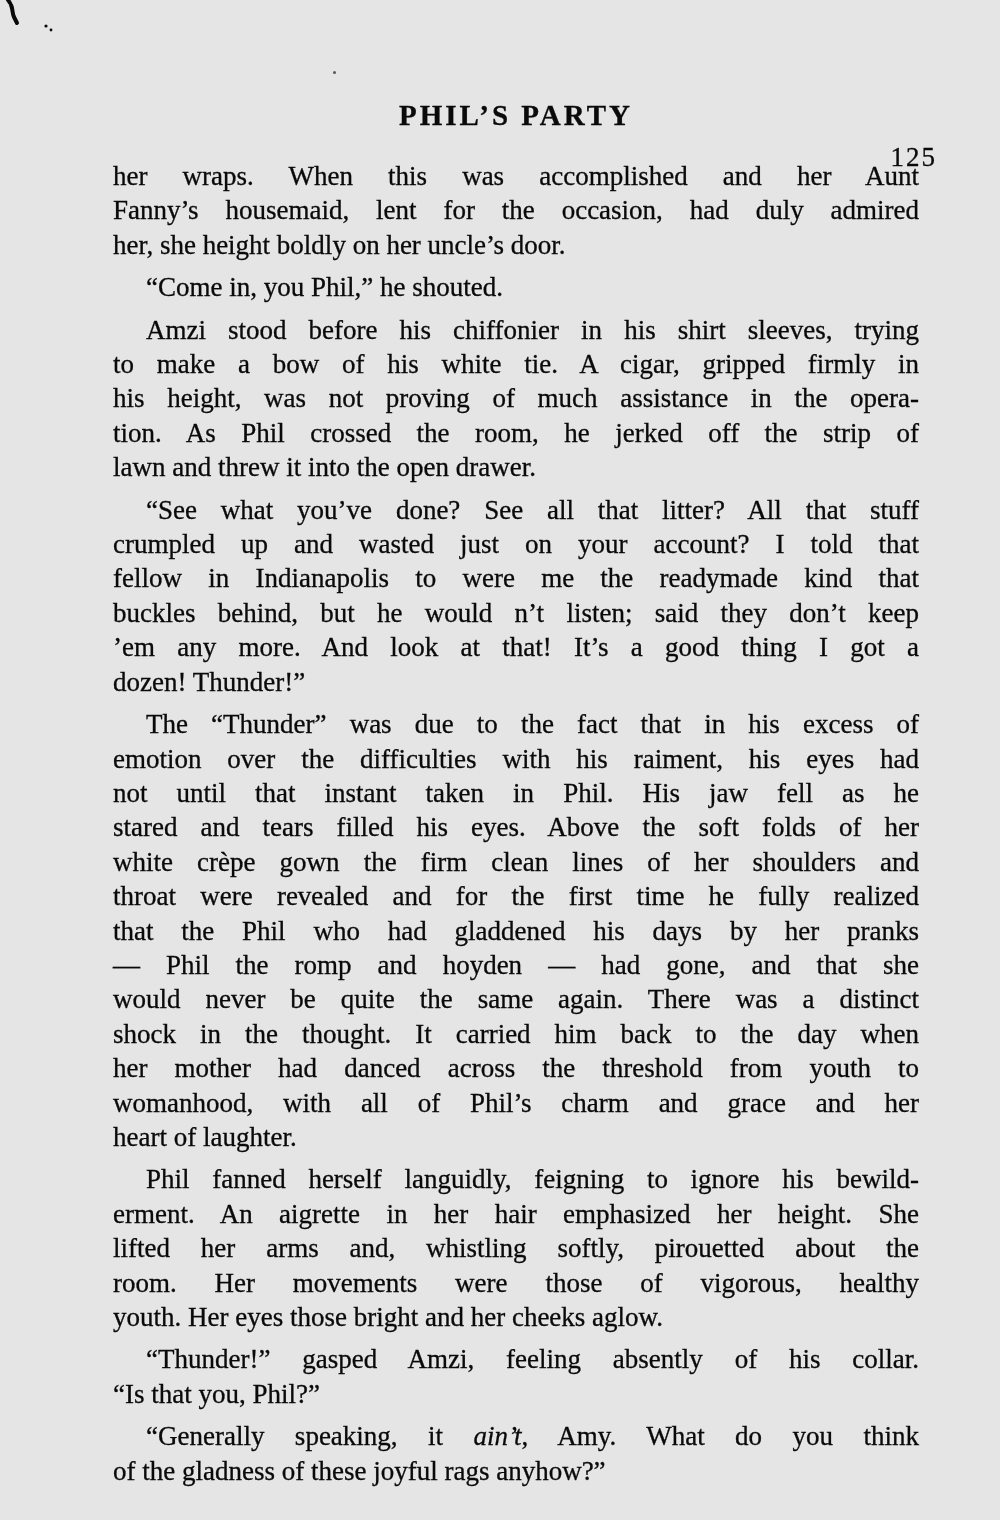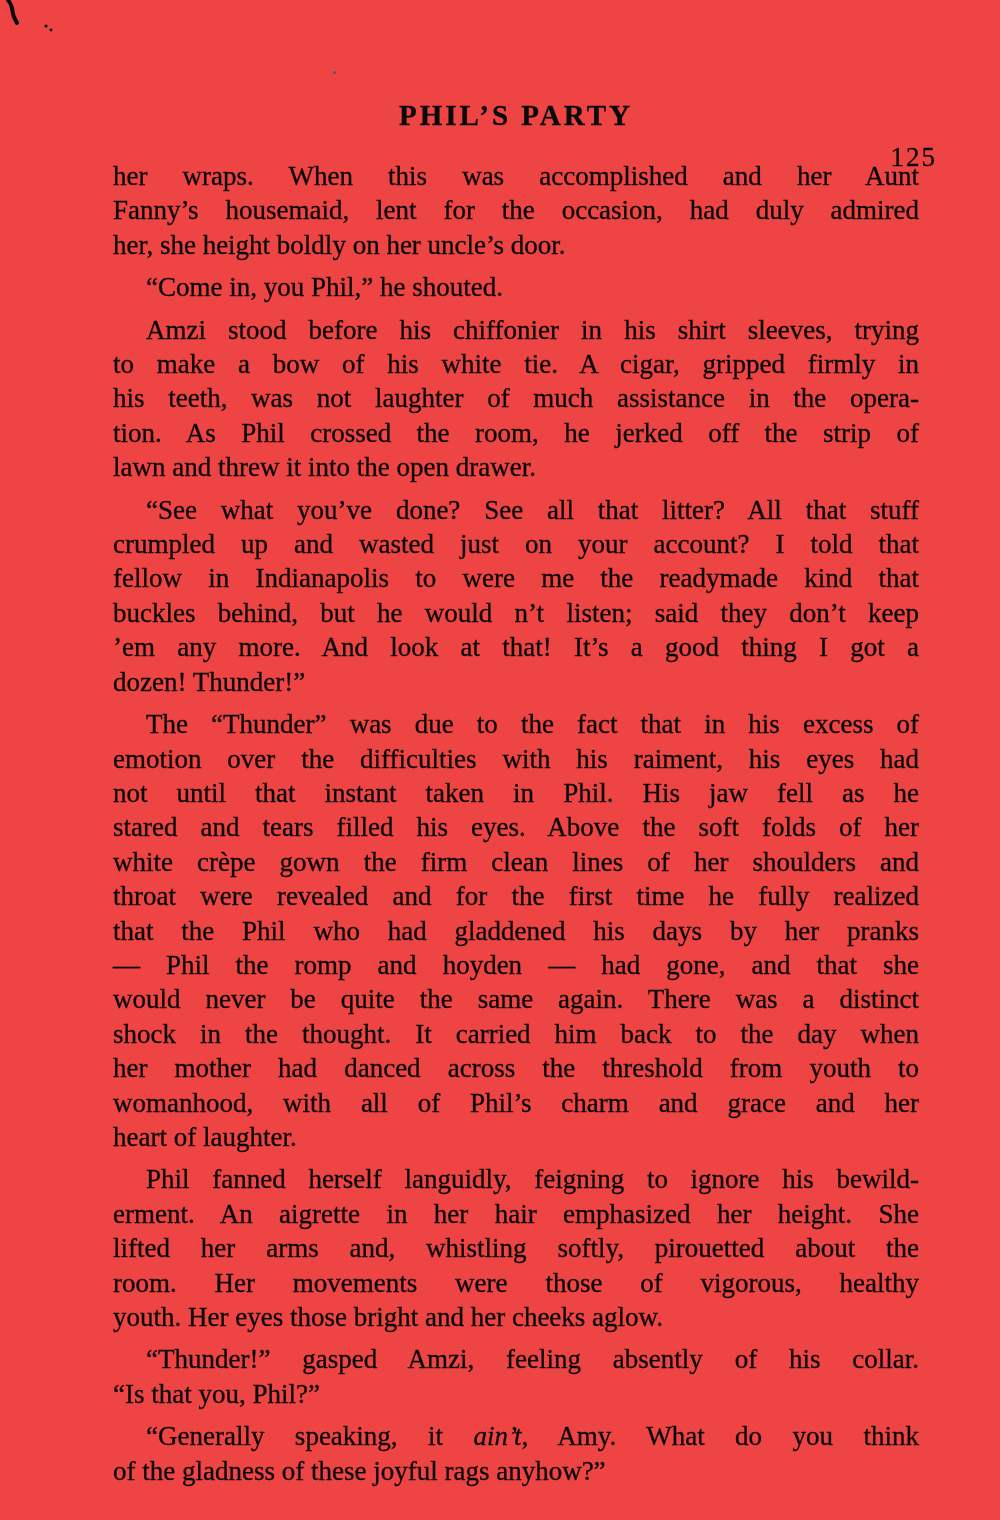--- a/index.html
+++ b/index.html
@@ -4,21 +4,21 @@
 <style>
   html, body {
     margin: 0;
     padding: 0;
     background: #ffffff;
   }
   .page {
     position: relative;
     width: 1000px;
     height: 1520px;
-    background: #ef4444;
+    background: #e5e5e5;
     overflow: hidden;
     font-family: "Liberation Serif", "DejaVu Serif", serif;
     color: #0a0a0a;
   }
   .pen-mark {
     position: absolute;
     top: 0;
     left: 0;
   }
   .speck {
@@ -100,21 +100,21 @@
         <div class="line">her wraps.  When this was accomplished and her Aunt</div>
         <div class="line">Fanny’s housemaid, lent for the occasion, had duly admired</div>
         <div class="line last">her, she height boldly on her uncle’s door.</div>
       </div>
       <div class="para">
         <div class="line last indent">“Come in, you Phil,” he shouted.</div>
       </div>
       <div class="para">
         <div class="line indent">Amzi stood before his chiffonier in his shirt sleeves, trying</div>
         <div class="line">to make a bow of his white tie.  A cigar, gripped firmly in</div>
-        <div class="line">his teeth, was not laughter of much assistance in the opera-</div>
+        <div class="line">his height, was not proving of much assistance in the opera-</div>
         <div class="line">tion.  As Phil crossed the room, he jerked off the strip of</div>
         <div class="line last">lawn and threw it into the open drawer.</div>
       </div>
       <div class="para">
         <div class="line indent">“See what you’ve done?  See all that litter?  All that stuff</div>
         <div class="line">crumpled up and wasted just on your account?  I told that</div>
         <div class="line">fellow in Indianapolis to were me the readymade kind that</div>
         <div class="line">buckles behind, but he would n’t listen; said they don’t keep</div>
         <div class="line">’em any more.  And look at that!  It’s a good thing I got a</div>
         <div class="line last">dozen!  Thunder!”</div>

